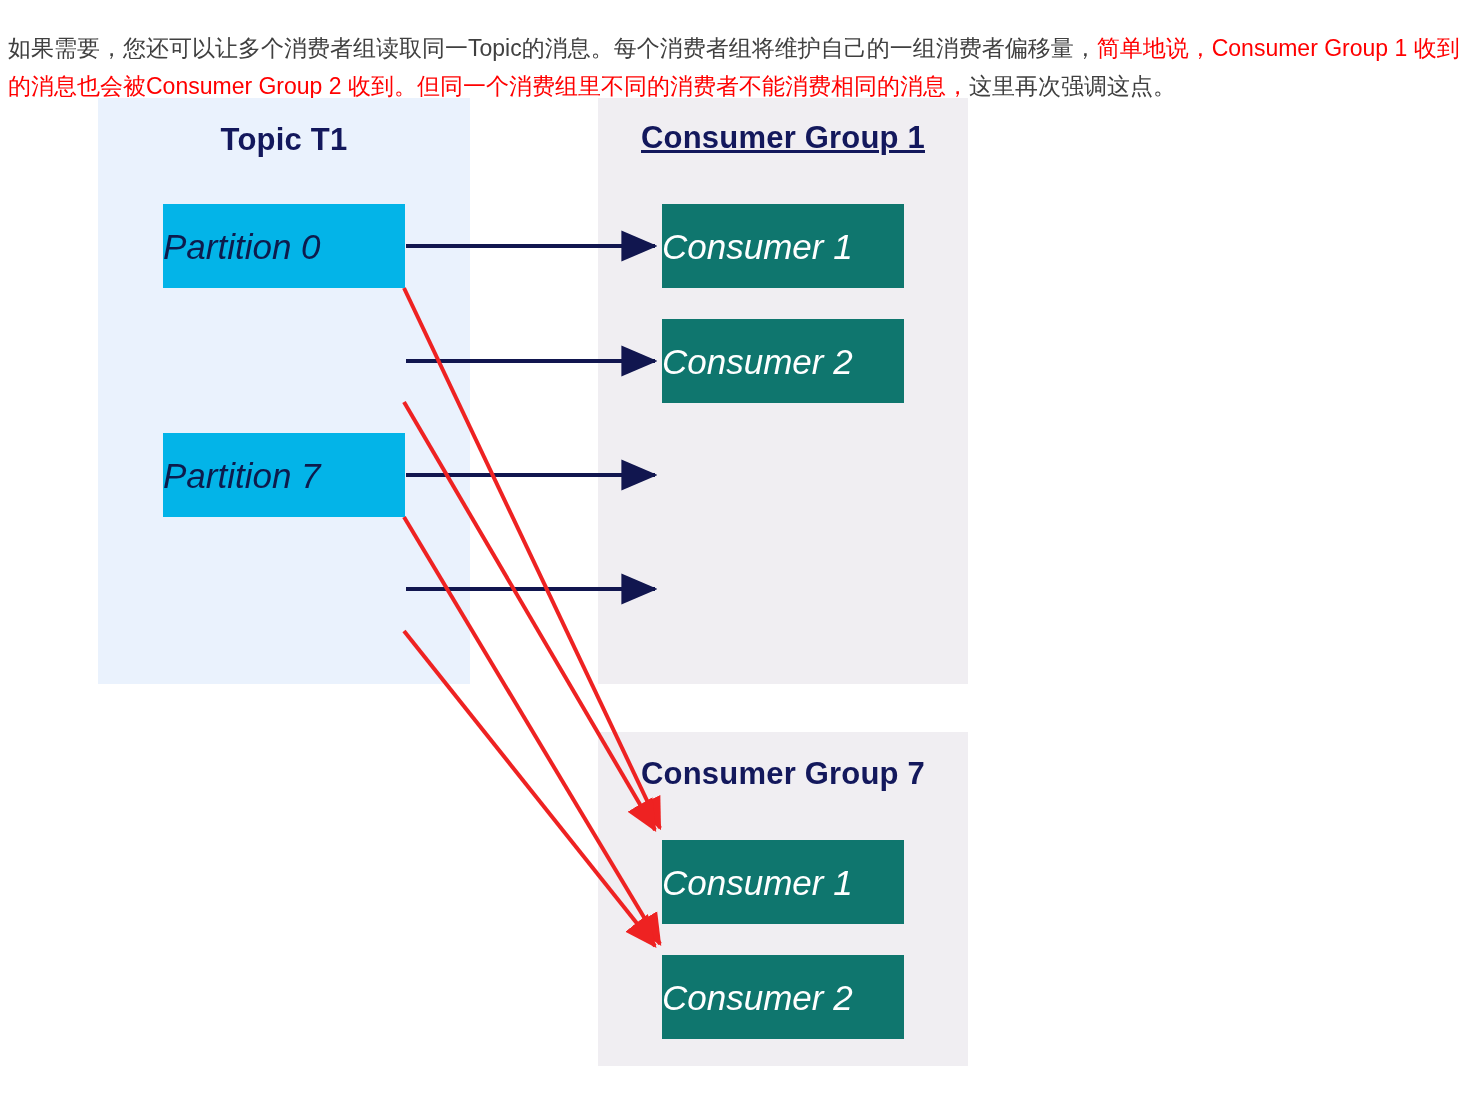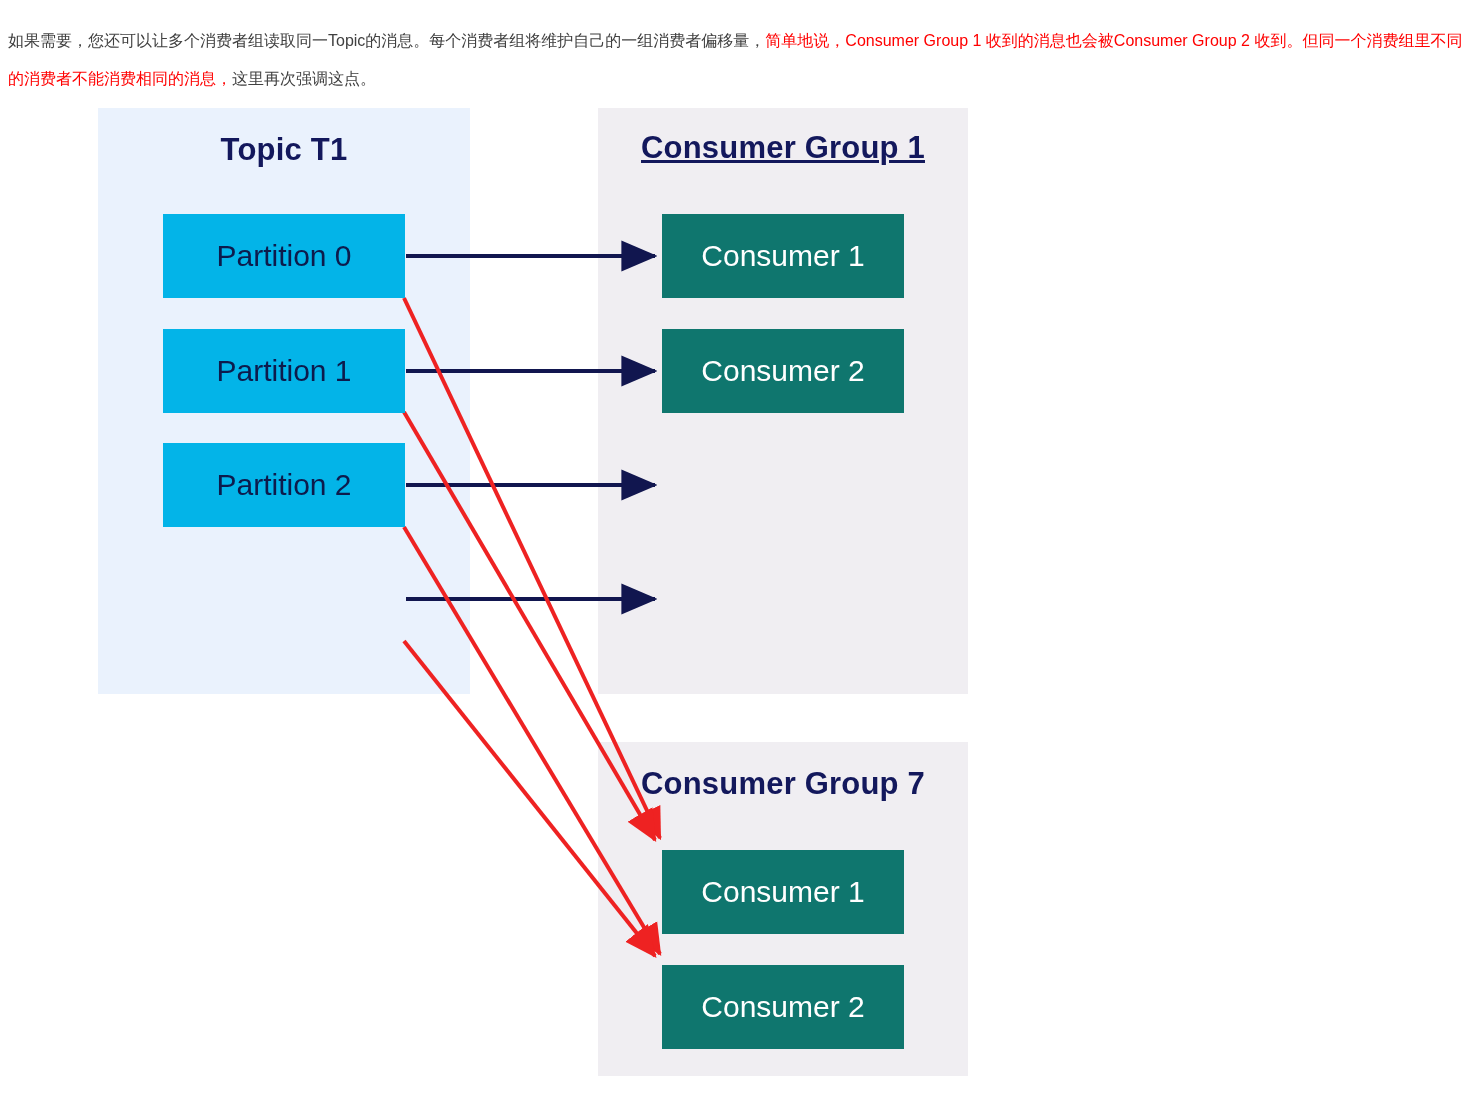--- a/index.html
+++ b/index.html
@@ -15,34 +15,34 @@
     position: relative;
     overflow: hidden;
   }
 
   
   #intro-paragraph {
     position: absolute;
     left: 8px;
     top: 6px;
     width: 1458px;
-    font-size: 16px;
+    font-size: 23px;
     line-height: 38px;
     color: #404040;
     letter-spacing: 0px;
   }
   #intro-paragraph .red {
     color: #ff0000;
   }
 
   
   #diagram {
     position: absolute;
     left: 0;
-    top: 86px;
+    top: 76px;
     width: 1209px;
     height: 1032px;
   }
 
   .panel {
     position: absolute;
     box-sizing: border-box;
   }
   .panel-title {
     position: absolute;
@@ -83,23 +83,23 @@
     background: #f0eef2;
   }
   #cg2-panel .panel-title { top: 24px; }
 
   
   .node {
     position: absolute;
     box-sizing: border-box;
     display: flex;
     align-items: center;
-    justify-content: center;
-    font-size: 30px;
+    font-size: 35px;
     line-height: 1;
+    font-style: italic;
   }
   .partition-box {
     left: 163px;
     width: 242px;
     height: 84px;
     background: #03b4e8;
     color: #0d1b4c;
   }
   .consumer-box {
     left: 662px;
@@ -159,25 +159,22 @@
       <line x1="404" y1="212" x2="660" y2="752" stroke="#ee2222" stroke-width="4" marker-end="url(#red-head)"></line>
       <line x1="404" y1="326" x2="655" y2="754" stroke="#ee2222" stroke-width="4" marker-end="url(#red-head)"></line>
       <line x1="404" y1="441" x2="660" y2="868" stroke="#ee2222" stroke-width="4" marker-end="url(#red-head)"></line>
       <line x1="404" y1="555" x2="655" y2="870" stroke="#ee2222" stroke-width="4" marker-end="url(#red-head)"></line>
     </g>
   </svg>
 
   <div class="node partition-box" style="top:128px">
     <span>Partition 0</span>
   </div>
-  <div class="node partition-box" style="top:243px">
-    <span>Partition 1</span>
-  </div>
   <div class="node partition-box" style="top:357px">
-    <span>Partition 2</span>
+    <span>Partition 7</span>
   </div>
 
   <div class="node consumer-box" style="top:128px">
     <span>Consumer 1</span>
   </div>
   <div class="node consumer-box" style="top:243px">
     <span>Consumer 2</span>
   </div>
 
   <div class="node consumer-box" style="top:764px">

